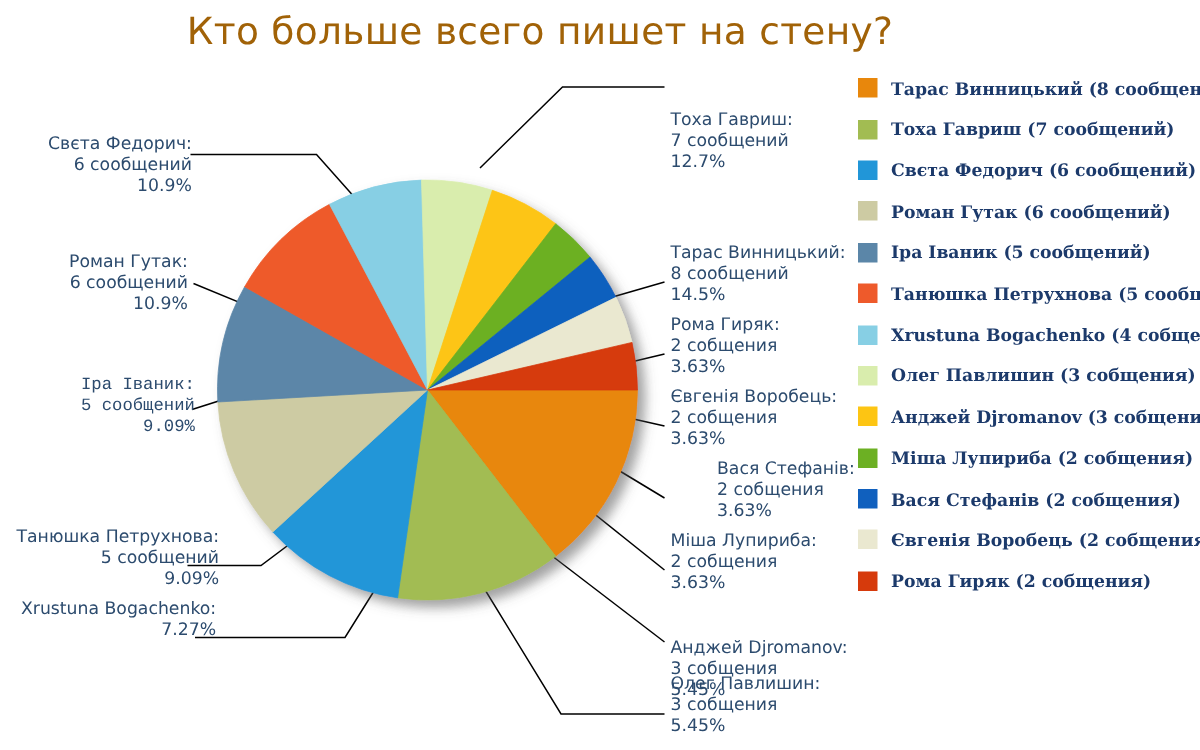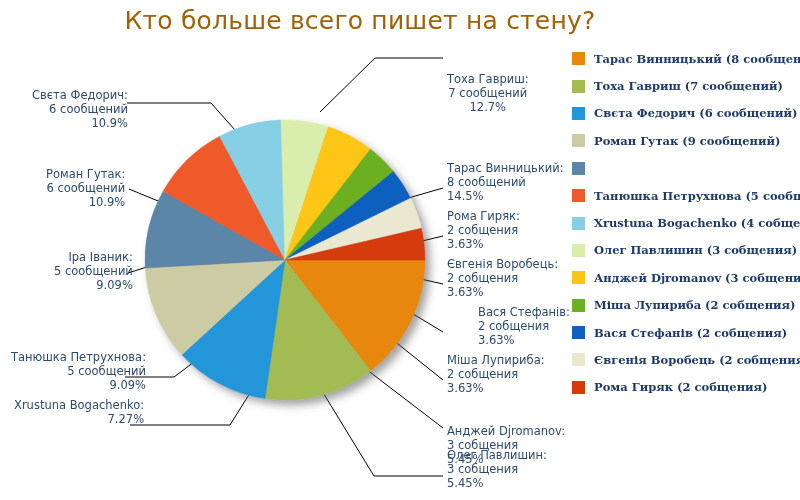--- a/index.html
+++ b/index.html
@@ -88,21 +88,21 @@
         <path d="M 285 260 L 328.2623792124926 126.85208771867849 A 140 140 0 0 1 370.4907031489613 149.13368557088148 Z" fill="#fdc513" stroke="#fdc513" stroke-width="0.5"></path>
         <path d="M 285 260 L 370.4907031489613 149.13368557088148 A 140 140 0 0 1 393.3798254894716 171.37825646675816 Z" fill="#6cb023" stroke="#6cb023" stroke-width="0.5"></path>
         <path d="M 285 260 L 393.3798254894716 171.37825646675816 A 140 140 0 0 1 410.63578001679025 198.22904582594913 Z" fill="#1060be" stroke="#1060be" stroke-width="0.5"></path>
         <path d="M 285 260 L 410.63578001679025 198.22904582594913 A 140 140 0 0 1 421.3616683719267 228.29045256039313 Z" fill="#eae8d0" stroke="#eae8d0" stroke-width="0.5"></path>
         <path d="M 285 260 L 421.3616683719267 228.29045256039313 A 140 140 0 0 1 425 260.0000000000002 Z" fill="#d63a0c" stroke="#d63a0c" stroke-width="0.5"></path>
       </g>
   </svg>
 </div>
 
 <div id="callouts-layer">
-    <div class="callout r" style="left: 447px; top: 72px; text-align: center;">
+    <div class="callout r" style="left: 447px; top: 72px;">
       <div>Тоха Гавриш:</div>
       <div>7 сообщений</div>
       <div>12.7%</div>
     </div>
     <div class="callout r" style="left: 447px; top: 161px;">
       <div>Тарас Винницький:</div>
       <div>8 сообщений</div>
       <div>14.5%</div>
     </div>
     <div class="callout r" style="left: 447px; top: 209px;">
@@ -138,21 +138,21 @@
     <div class="callout l" style="left: 32px; top: 88px;">
       <div>Свєта Федорич:</div>
       <div>6 сообщений</div>
       <div>10.9%</div>
     </div>
     <div class="callout l" style="left: 46px; top: 167px;">
       <div>Роман Гутак:</div>
       <div>6 сообщений</div>
       <div>10.9%</div>
     </div>
-    <div class="callout l" style="left: 54px; top: 250px;">
+    <div class="callout l" style="left: 54px; top: 250px; font-family: Liberation Mono, monospace;">
       <div>Іра Іваник:</div>
       <div>5 сообщений</div>
       <div>9.09%</div>
     </div>
     <div class="callout l" style="left: 11px; top: 350px;">
       <div>Танюшка Петрухнова:</div>
       <div>5 сообщений</div>
       <div>9.09%</div>
     </div>
     <div class="callout l" style="left: 14px; top: 398px;">
@@ -169,24 +169,25 @@
     <div class="legend-row">
       <span class="legend-swatch" style="background: rgb(162, 188, 82);"></span>
       <span class="legend-label">Тоха Гавриш (7 сообщений)</span>
     </div>
     <div class="legend-row">
       <span class="legend-swatch" style="background: rgb(33, 150, 216);"></span>
       <span class="legend-label">Свєта Федорич (6 сообщений)</span>
     </div>
     <div class="legend-row">
       <span class="legend-swatch" style="background: rgb(205, 203, 163);"></span>
-      <span class="legend-label">Роман Гутак (9 сообщений)</span>
+      <span class="legend-label">Роман Гутак (6 сообщений)</span>
     </div>
     <div class="legend-row">
       <span class="legend-swatch" style="background: rgb(91, 134, 168);"></span>
+      <span class="legend-label">Іра Іваник (5 сообщений)</span>
     </div>
     <div class="legend-row">
       <span class="legend-swatch" style="background: rgb(238, 90, 43);"></span>
       <span class="legend-label">Танюшка Петрухнова (5 сообщений)</span>
     </div>
     <div class="legend-row">
       <span class="legend-swatch" style="background: rgb(135, 207, 228);"></span>
       <span class="legend-label">Xrustuna Bogachenko (4 собщения)</span>
     </div>
     <div class="legend-row">

